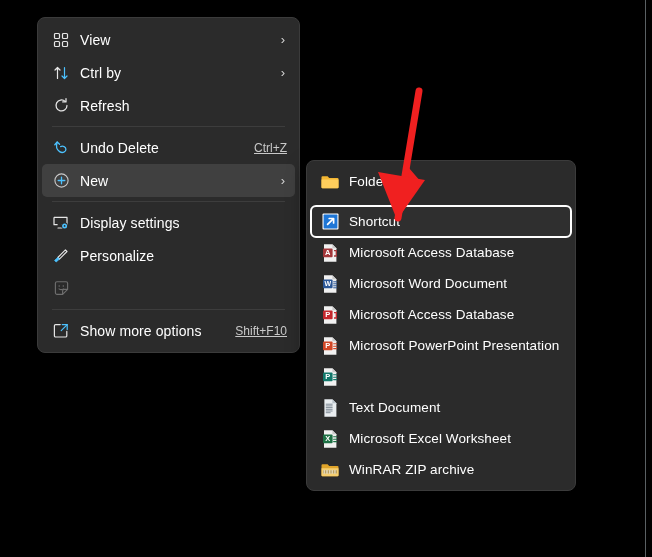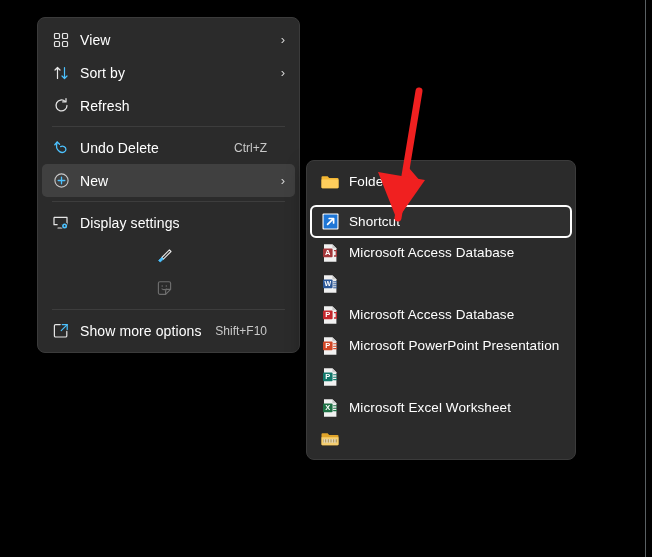--- a/index.html
+++ b/index.html
@@ -46,43 +46,43 @@
   }
 
   .mi {
     position: relative;
     display: flex;
     align-items: center;
     height: 33px;
     padding: 0 8px 0 6px;
     border-radius: 5px;
     box-sizing: border-box;
-    justify-content: center;
   }
   .mi .ic {
     width: 26px;
     min-width: 26px;
     height: 20px;
     display: flex;
     align-items: center;
     justify-content: center;
     margin-right: 6px;
   }
   .mi .lbl {
     flex: 1;
     color: #ffffff;
     font-size: 14px;
     letter-spacing: 0.1px;
     white-space: nowrap;
   }
   .mi .accel {
     color: #c9c9c9;
     font-size: 12px;
-    margin-right: 20px;
+    margin-right: 0;
     white-space: nowrap;
+    text-decoration: underline;
   }
   .mi .chev {
     color: #d4d4d4;
     font-size: 13px;
     width: 12px;
     text-align: right;
     margin-right: 2px;
   }
   .mi.highlight {
     background: #404040;
@@ -170,21 +170,21 @@
     <span class="chev">›</span>
   </div>
 
   <div class="mi">
     <span class="ic">
       <svg width="16" height="16" viewBox="0 0 16 16">
         <path d="M4.5 13.5 V2.5 M4.5 2.5 L2 5 M4.5 2.5 L7 5" fill="none" stroke="#e6e6e6" stroke-width="1.2" stroke-linecap="round" stroke-linejoin="round"></path>
         <path d="M11.5 2.5 V13.5 M11.5 13.5 L9 11 M11.5 13.5 L14 11" fill="none" stroke="#4cc2ff" stroke-width="1.2" stroke-linecap="round" stroke-linejoin="round"></path>
       </svg>
     </span>
-    <span class="lbl">Sort by</span>
+    <span class="lbl">Ctrl by</span>
     <span class="chev">›</span>
   </div>
 
   <div class="mi">
     <span class="ic">
       <svg width="17" height="17" viewBox="0 0 17 17">
         <path d="M14 8.5 A5.5 5.5 0 1 1 12.2 4.4" fill="none" stroke="#e6e6e6" stroke-width="1.25" stroke-linecap="round"></path>
         <path d="M13.0 1.6 L13.0 4.9 L9.7 4.9" fill="none" stroke="#e6e6e6" stroke-width="1.25" stroke-linecap="round" stroke-linejoin="round"></path>
       </svg>
     </span>
@@ -231,20 +231,21 @@
     <span class="lbl">Display settings</span>
   </div>
 
   <div class="mi">
     <span class="ic">
       <svg width="18" height="18" viewBox="0 0 18 18">
         <path d="M14.6 2.3 L7.0 9.9 L8.6 11.5 L16.2 3.9 Z" fill="none" stroke="#e6e6e6" stroke-width="1.1" stroke-linejoin="round" transform="translate(-1.2,0.6)"></path>
         <path d="M5.8 10.5 L7.4 12.1 L4.2 15.0 L2.6 13.4 Z" fill="#4cc2ff" stroke="#4cc2ff" stroke-width="0.8" stroke-linejoin="round"></path>
       </svg>
     </span>
+    <span class="lbl">Personalize</span>
   </div>
 
   <div class="mi disabled">
     <span class="ic">
       <svg width="17" height="17" viewBox="0 0 17 17">
         <path d="M2.4 3.3 a1.6 1.6 0 0 1 1.6-1.6 h9 a1.6 1.6 0 0 1 1.6 1.6 v6.1 l-5 5 h-5.6 a1.6 1.6 0 0 1 -1.6-1.6 Z" fill="none" stroke="#6e6e6e" stroke-width="1.15" stroke-linejoin="round"></path>
         <path d="M14.6 9.4 h-3.4 a1.6 1.6 0 0 0 -1.6 1.6 v3.4" fill="none" stroke="#6e6e6e" stroke-width="1.15" stroke-linejoin="round"></path>
         <circle cx="6.2" cy="6.1" r="0.75" fill="#6e6e6e"></circle>
         <circle cx="10.3" cy="6.1" r="0.75" fill="#6e6e6e"></circle>
         <path d="M6.0 8.8 q2.2 1.6 4.4 0" fill="none" stroke="#6e6e6e" stroke-width="1.05" stroke-linecap="round"></path>
@@ -309,20 +310,21 @@
   <div class="sub-item">
     <span class="ic">
       <svg width="19" height="20" viewBox="0 0 19 20">
         <path d="M3 1.2 h8.4 l4 4 v13.6 h-12.4 Z" fill="#f1f1f1"></path>
         <path d="M11.4 1.2 l4 4 h-4 Z" fill="#c9c9c9"></path>
         <rect x="2" y="5.6" width="9.6" height="8.6" rx="1" fill="#2b5797"></rect>
         <text x="6.8" y="12.4" font-family="Liberation Sans, sans-serif" font-size="7" font-weight="bold" fill="#ffffff" text-anchor="middle">W</text>
         <path d="M12.6 7.8 h3 M12.6 9.8 h3 M12.6 11.8 h3 M12.6 13.8 h3" stroke="#2b5797" stroke-width="1" stroke-linecap="round"></path>
       </svg>
     </span>
+    <span class="lbl">Microsoft Word Document</span>
   </div>
 
   <div class="sub-item">
     <span class="ic">
       <svg width="19" height="20" viewBox="0 0 19 20">
         <path d="M3 1.2 h8.4 l4 4 v13.6 h-12.4 Z" fill="#f1f1f1"></path>
         <path d="M11.4 1.2 l4 4 h-4 Z" fill="#c9c9c9"></path>
         <rect x="2" y="5.6" width="9.6" height="8.6" rx="1" fill="#c5272d"></rect>
         <text x="6.8" y="12.4" font-family="Liberation Sans, sans-serif" font-size="7.5" font-weight="bold" fill="#ffffff" text-anchor="middle">P</text>
         <path d="M13 7.6 h2.3 v5.4 h-2.3" fill="none" stroke="#c5272d" stroke-width="1.3"></path>
@@ -350,20 +352,30 @@
         <path d="M3 1.2 h8.4 l4 4 v13.6 h-12.4 Z" fill="#f1f1f1"></path>
         <path d="M11.4 1.2 l4 4 h-4 Z" fill="#c9c9c9"></path>
         <rect x="2" y="5.6" width="9.6" height="8.6" rx="1" fill="#11786b"></rect>
         <text x="6.8" y="12.4" font-family="Liberation Sans, sans-serif" font-size="7.5" font-weight="bold" fill="#ffffff" text-anchor="middle">P</text>
         <path d="M12.6 7.8 h3 M12.6 10.2 h3 M12.6 12.6 h3" stroke="#11786b" stroke-width="1.1" stroke-linecap="round"></path>
       </svg>
     </span>
   </div>
 
 
+  <div class="sub-item">
+    <span class="ic">
+      <svg width="19" height="20" viewBox="0 0 19 20">
+        <path d="M3.4 1.2 h8 l4 4 v13.6 h-12 Z" fill="#e9edf0"></path>
+        <path d="M11.4 1.2 l4 4 h-4 Z" fill="#b9c3ca"></path>
+        <path d="M5.2 6.2 h6 M5.2 7.9 h6 M5.2 9.6 h6 M5.2 11.3 h6 M5.2 13.0 h6 M5.2 14.7 h4" stroke="#7b8792" stroke-width="0.95" stroke-linecap="round"></path>
+      </svg>
+    </span>
+    <span class="lbl">Text Document</span>
+  </div>
 
   <div class="sub-item">
     <span class="ic">
       <svg width="19" height="20" viewBox="0 0 19 20">
         <path d="M3 1.2 h8.4 l4 4 v13.6 h-12.4 Z" fill="#f1f1f1"></path>
         <path d="M11.4 1.2 l4 4 h-4 Z" fill="#c9c9c9"></path>
         <rect x="2" y="5.6" width="9.6" height="8.6" rx="1" fill="#1e7145"></rect>
         <text x="6.8" y="12.4" font-family="Liberation Sans, sans-serif" font-size="7.5" font-weight="bold" fill="#ffffff" text-anchor="middle">X</text>
         <path d="M12.6 7.8 h3 M12.6 10.2 h3 M12.6 12.6 h3" stroke="#1e7145" stroke-width="1.1" stroke-linecap="round"></path>
       </svg>
@@ -373,20 +385,21 @@
 
   <div class="sub-item">
     <span class="ic">
       <svg width="20" height="18" viewBox="0 0 20 18">
         <path d="M1.5 4.2 a1 1 0 0 1 1-1 h5.1 l1.6 1.9 h8.3 a1 1 0 0 1 1 1 v8.2 a1 1 0 0 1 -1 1 h-15 a1 1 0 0 1 -1 -1 Z" fill="#e0a42a"></path>
         <path d="M1.5 7.3 h17 v6.9 a1 1 0 0 1 -1 1 h-15 a1 1 0 0 1 -1 -1 Z" fill="#f6cf70"></path>
         <rect x="3" y="9.2" width="14" height="3.4" fill="#ffffff"></rect>
         <path d="M3.8 9.2 v3.4 M5.4 9.2 v3.4 M7.0 9.2 v3.4 M8.6 9.2 v3.4 M10.2 9.2 v3.4 M11.8 9.2 v3.4 M13.4 9.2 v3.4 M15.0 9.2 v3.4 M16.4 9.2 v3.4" stroke="#a07a1c" stroke-width="0.8"></path>
       </svg>
     </span>
+    <span class="lbl">WinRAR ZIP archive</span>
   </div>
 
 </div>
 
 <div class="arrow-layer">
   <svg width="652" height="557" viewBox="0 0 652 557">
     <path d="M419 90 L409 168 L421 182 L400 216 L396 181 L404 176 Z" fill="#f02020"></path>
     <path d="M419 91 L398 218" stroke="#f02020" stroke-width="7" stroke-linecap="round"></path>
     <path d="M397 220 L378 172 L425 180 Z" fill="#f02020"></path>
   </svg>

